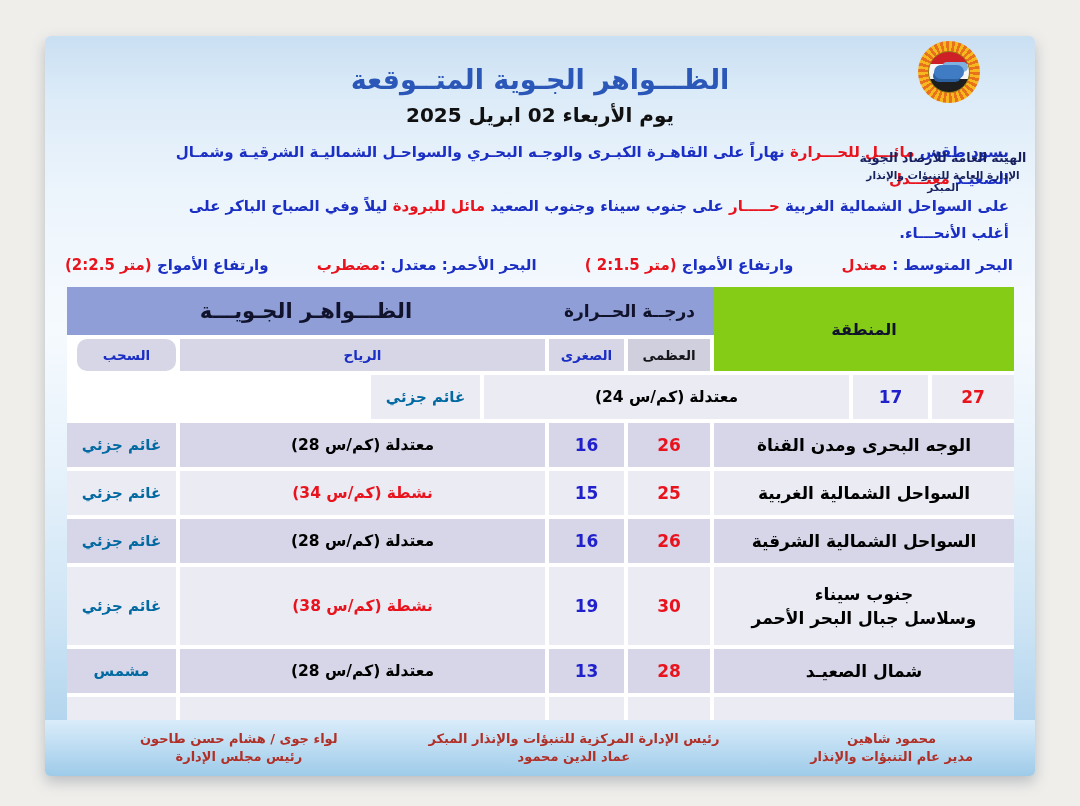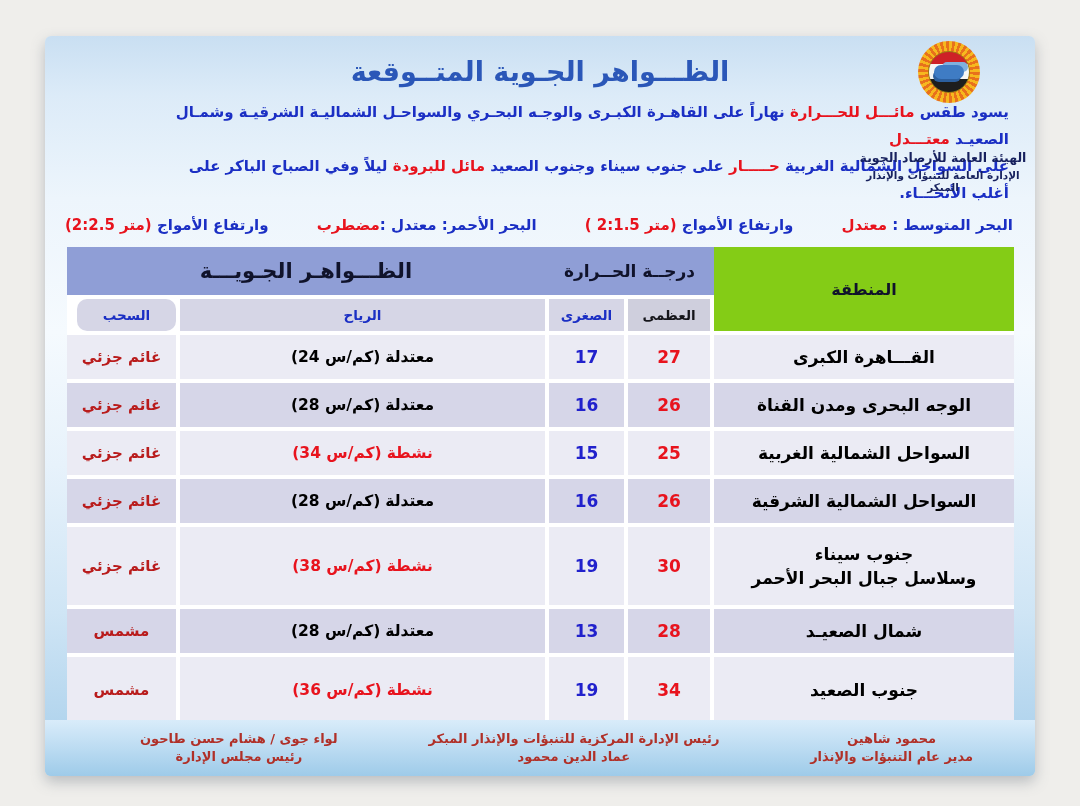--- a/index.html
+++ b/index.html
@@ -35,21 +35,21 @@
     box-shadow:6px -5px 0 -2px #7fb0de, -2px 4px 0 -1px #2c5f9e;
   }
   
   .agency {
     position:absolute; top:70px; right:8px; width:168px; text-align:center;
     color:#17215e; font-weight:bold;margin-top:44px;
   }
   .agency-1 { font-size:12.5px; }
   .agency-2 { font-size:10.5px; margin-top:4px; }
   .title {
-    text-align:center; padding-top:20px;
+    text-align:center; padding-top:28px;
     font-size:27px; font-weight:bold; color:#2b57b8;
   }
   .date { text-align:center; margin-top:8px; font-size:20px; font-weight:bold; color:#101010; }
   
   .forecast {
     direction:rtl; text-align:right;
     margin:12px 26px 0 130px;
     font-size:15px; font-weight:bold; color:#1b2fc4; line-height:27px;
   }
   .red { color:#e8131d;text-align:center; }
@@ -86,21 +86,21 @@
   .sc-cloud  { width:99px; background:#d6d6e6; color:#1b2fc4; font-size:15px;border-radius:10px; }
   .row { display:flex; direction:rtl; gap:4px; margin-top:4px; }
   .row > div {
     display:flex; align-items:center; justify-content:center;
     font-weight:bold; text-align:center;
   }
   .col-region { width:300px; font-size:17px; color:#000; flex-direction:column; line-height:24px; }
   .col-max    { width:82px;  font-size:17px; color:#e8131d; }
   .col-min    { width:75px;  font-size:17px; color:#2121cc; }
   .col-wind   { width:365px; font-size:15.5px; color:#000; gap:5px; }
-  .col-cloud  { width:109px; font-size:15px; color:#b91c1c; }
+  .col-cloud  { width:109px; font-size:15px; color:#0369a1; }
   .row-light > div { background:#ebebf4; }
   .row-dark  > div { background:#d6d6e8; }
   .h44 { height:44px; } .h78 { height:78px; } .h66 { height:66px; }
   .wind-red { color:#e8131d; }
   
   .footer {
     position:absolute; left:0; right:0; bottom:0; height:56px;
     background:linear-gradient(180deg,#d9ecfa 0%,#b9daf1 55%,#9ecbe9 100%);
     display:flex; direction:rtl; justify-content:space-between; align-items:center;
     padding:0 62px 0 95px;
@@ -118,20 +118,21 @@
         <div class="logo-cloud"></div>
       </div>
     </div>
   </div>
   <div class="agency">
     <div class="agency-1">الهيئة العامة للأرصاد الجوية</div>
     <div class="agency-2">الإدارة العامة للتنبؤات والإنذار المبكر</div>
   </div>
 
   <div class="title">الظـــواهر الجـوية المتــوقعة</div>
+  <div class="date">يوم الأربعاء 02 ابريل 2025</div>
 
   <div class="forecast">
     <div><span>يسود طقس </span><span class="red">مائـــل للحـــرارة</span><span> نهاراً على القاهـرة الكبـرى والوجـه البحـري والسواحـل الشماليـة الشرقيـة وشمـال الصعيـد </span><span class="red">معتـــدل</span></div>
     <div><span>على السواحل الشمالية الغربية </span><span class="red">حـــــار</span><span> على جنوب سيناء وجنوب الصعيد </span><span class="red">مائل للبرودة</span><span> ليلاً وفي الصباح الباكر على أغلب الأنحـــاء.</span></div>
   </div>
 
   <div class="sea">
     <span><span>البحر المتوسط : </span><span class="red">معتدل</span></span>
     <span><span>وارتفاع الأمواج </span><span class="red ltr">( 2:1.5 متر)</span></span>
     <span><span>البحر الأحمر: معتدل :</span><span class="red">مضطرب</span></span>
@@ -146,21 +147,20 @@
     <div class="head-region">المنطقة</div>
     <div class="band2">
       <div class="sc-region"></div>
       <div class="sc-max">العظمى</div>
       <div class="sc-min">الصغرى</div>
       <div class="sc-wind">الرياح</div>
       <div class="sc-cloud">السحب</div>
     </div>
 
     <div class="row row-light">
-      <div class="col-region h44">القـــاهرة الكبرى</div>
       <div class="col-max h44">27</div>
       <div class="col-min h44">17</div>
       <div class="col-wind h44">
           <span>معتدلة</span>
           <span class="ltr">(24 كم/س)</span>
         </div>
       <div class="col-cloud h44">غائم جزئي</div>
     </div>
 
     <div class="row row-dark">

